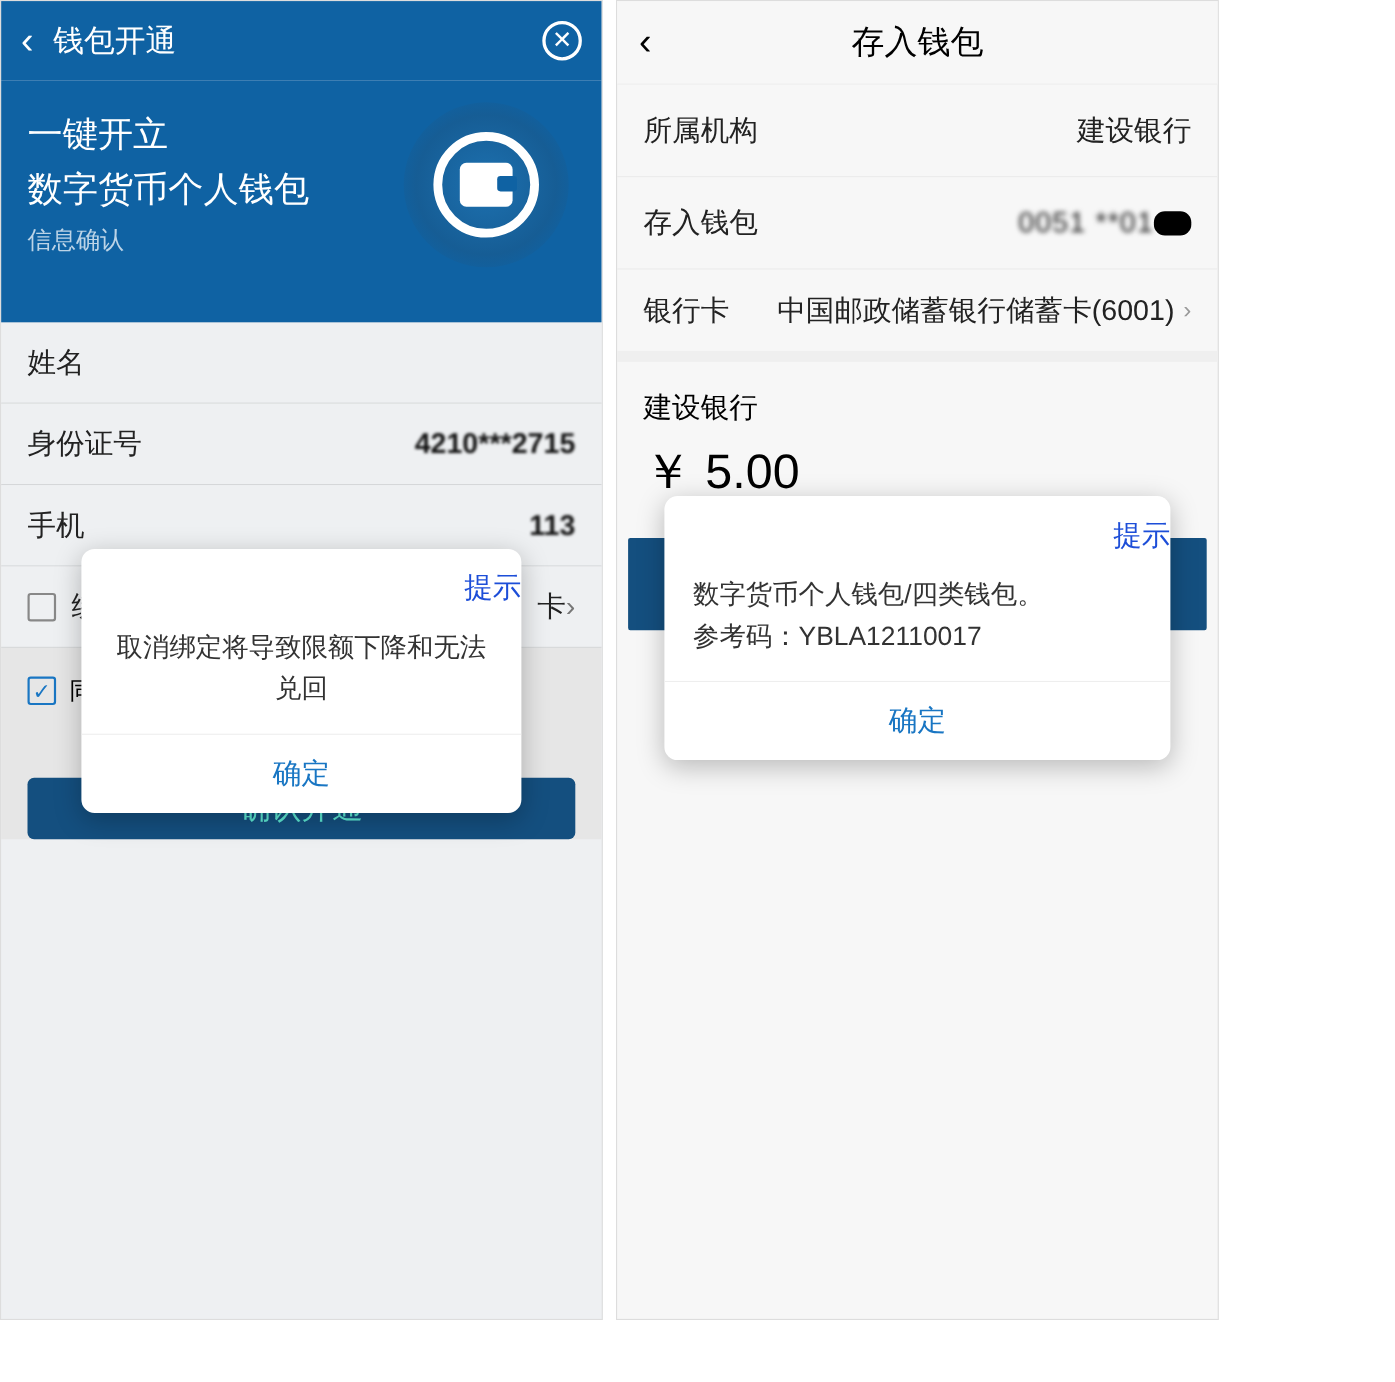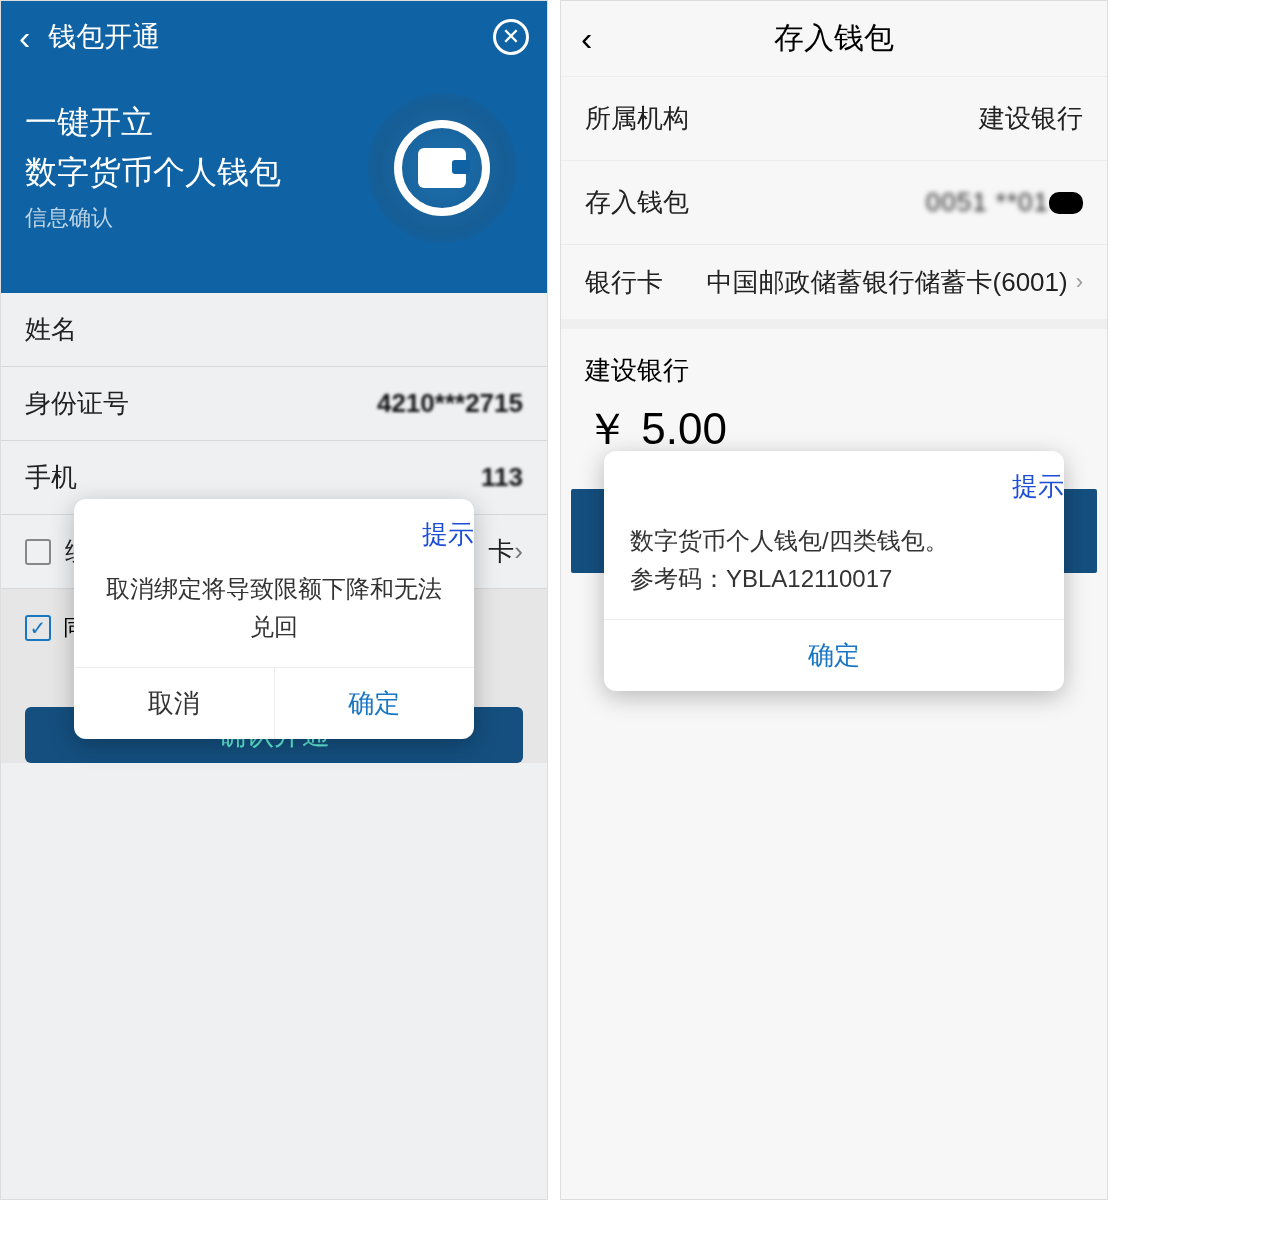--- a/index.html
+++ b/index.html
@@ -115,21 +115,20 @@
         <span class="link">《开通数字货币个人钱包协议》</span>
       </div>
 
       <div class="l-confirm">确认开通</div>
     </div>
 
     <div class="dialog d-left">
       <div class="d-title">提示</div>
       <div class="d-msg" style="text-align:center;">取消绑定将导致限额下降和无法兑回</div>
       <div class="d-btns">
-        <div class="d-btn cancel">取消</div>
         <div class="d-btn ok">确定</div>
       </div>
     </div>
   </div>
 
   <div class="gap"></div>
 
   <div class="phone phone-right">
     <div class="r-header">
       <span class="back">‹</span>

